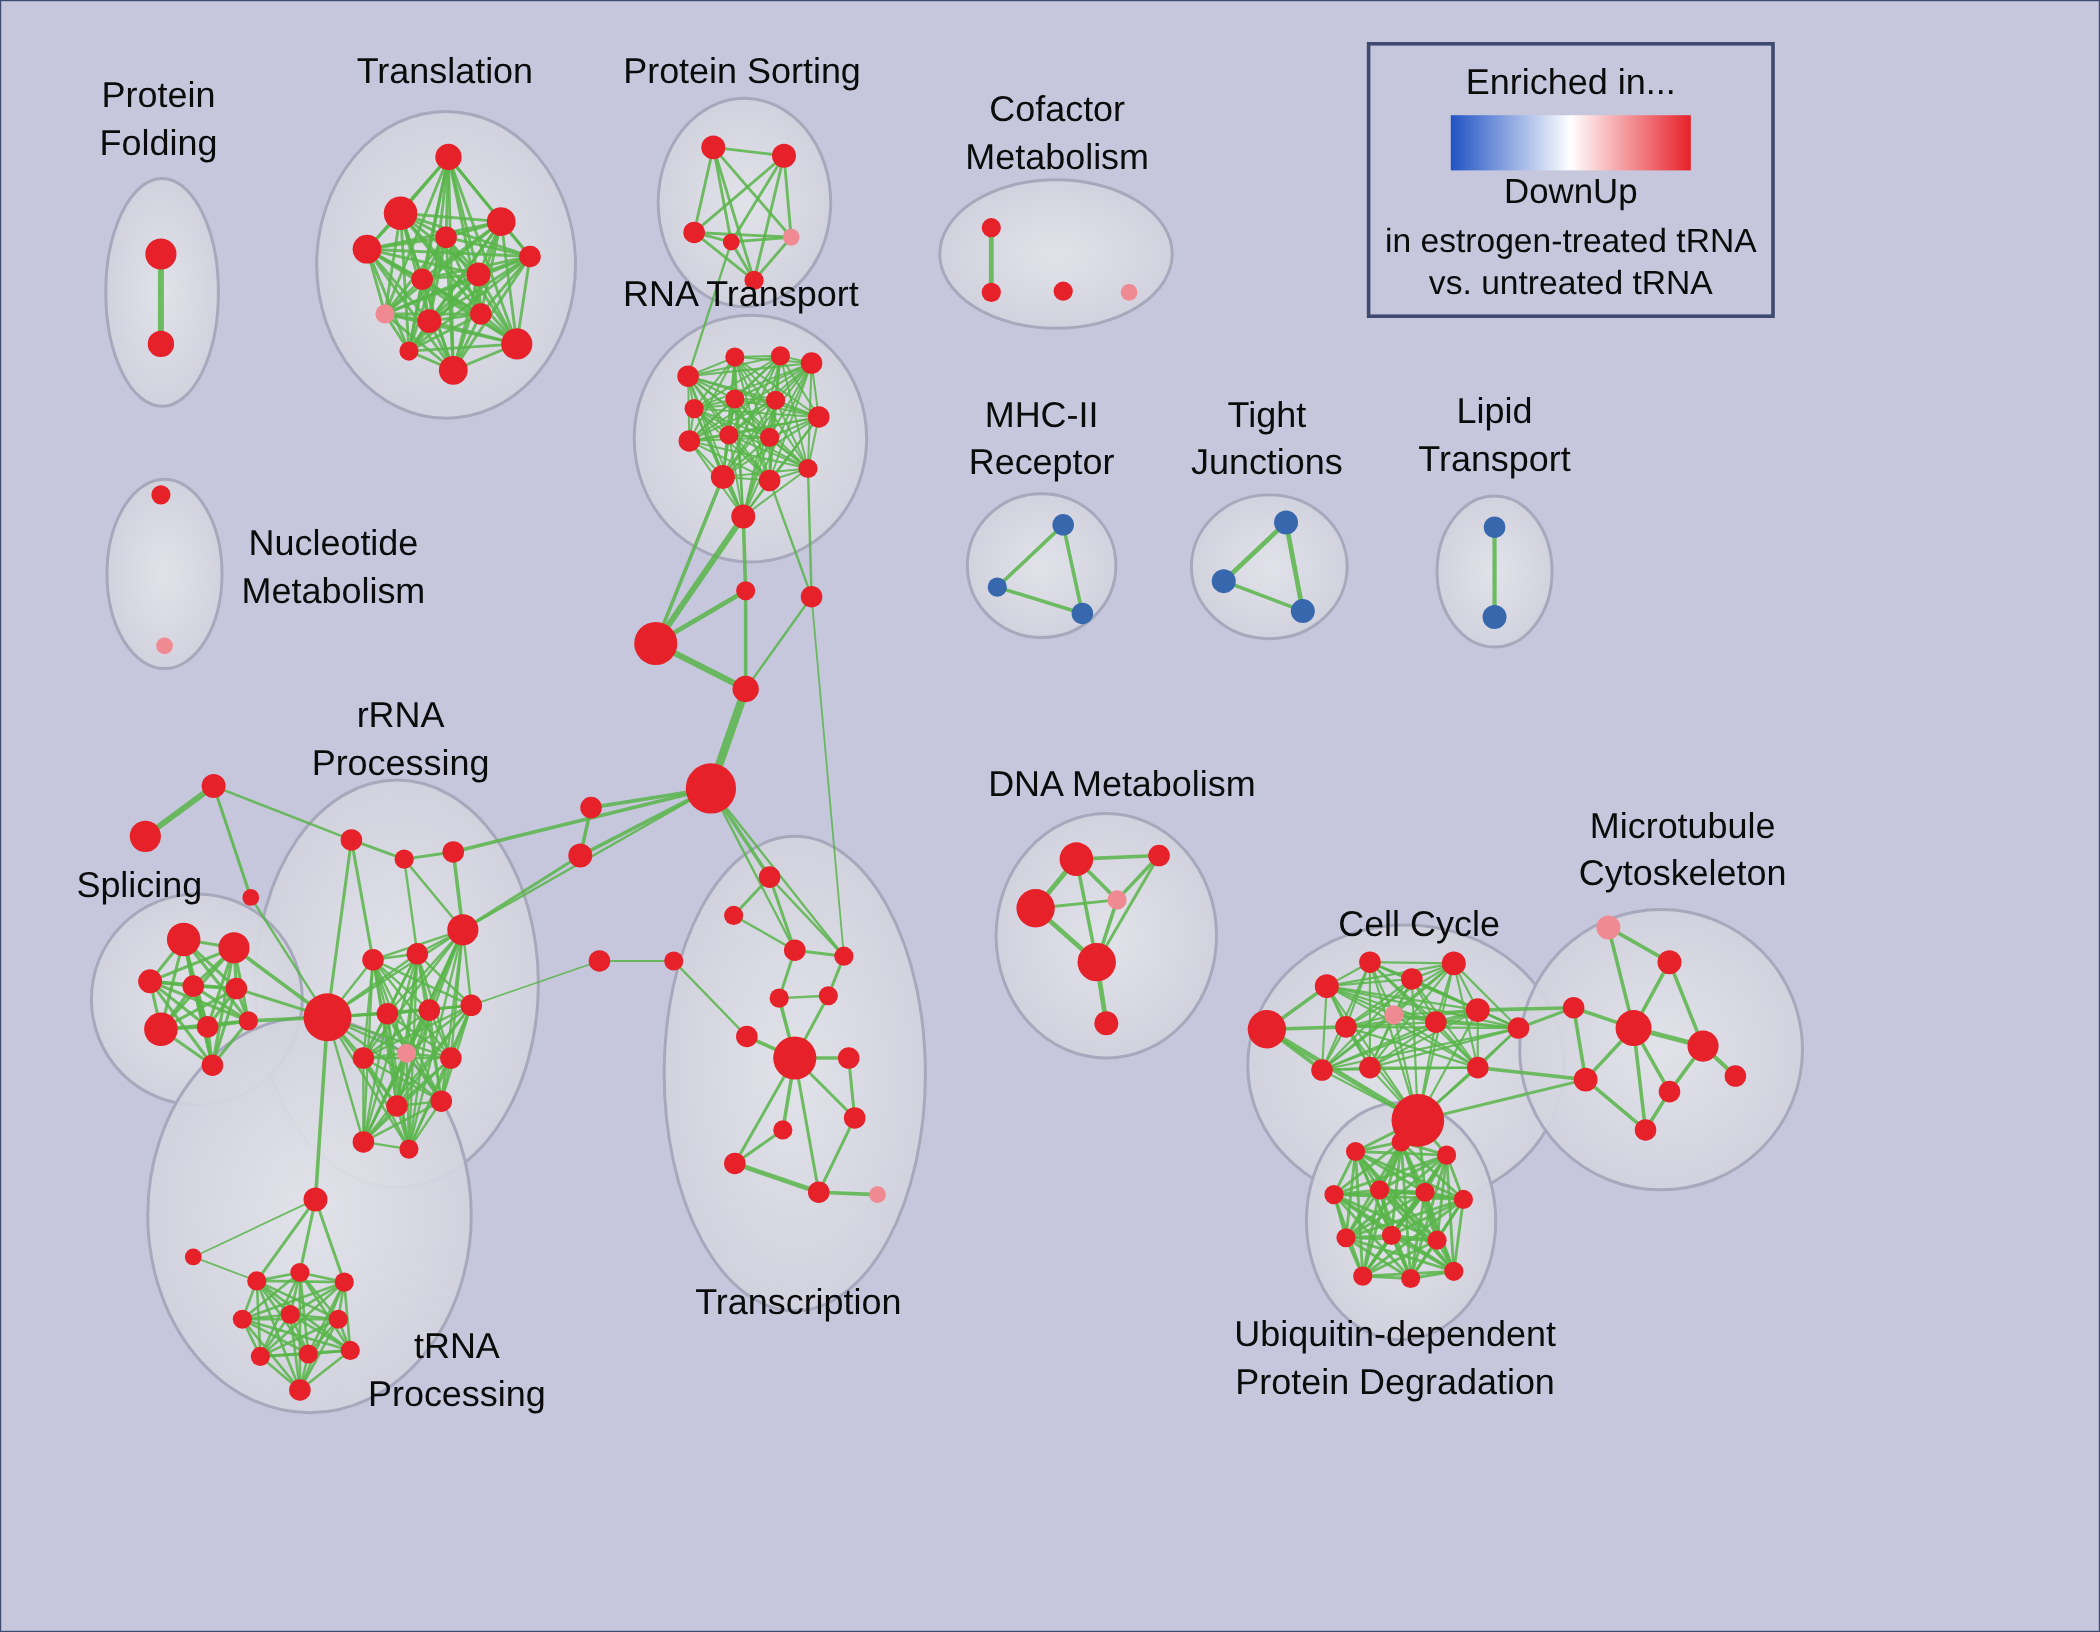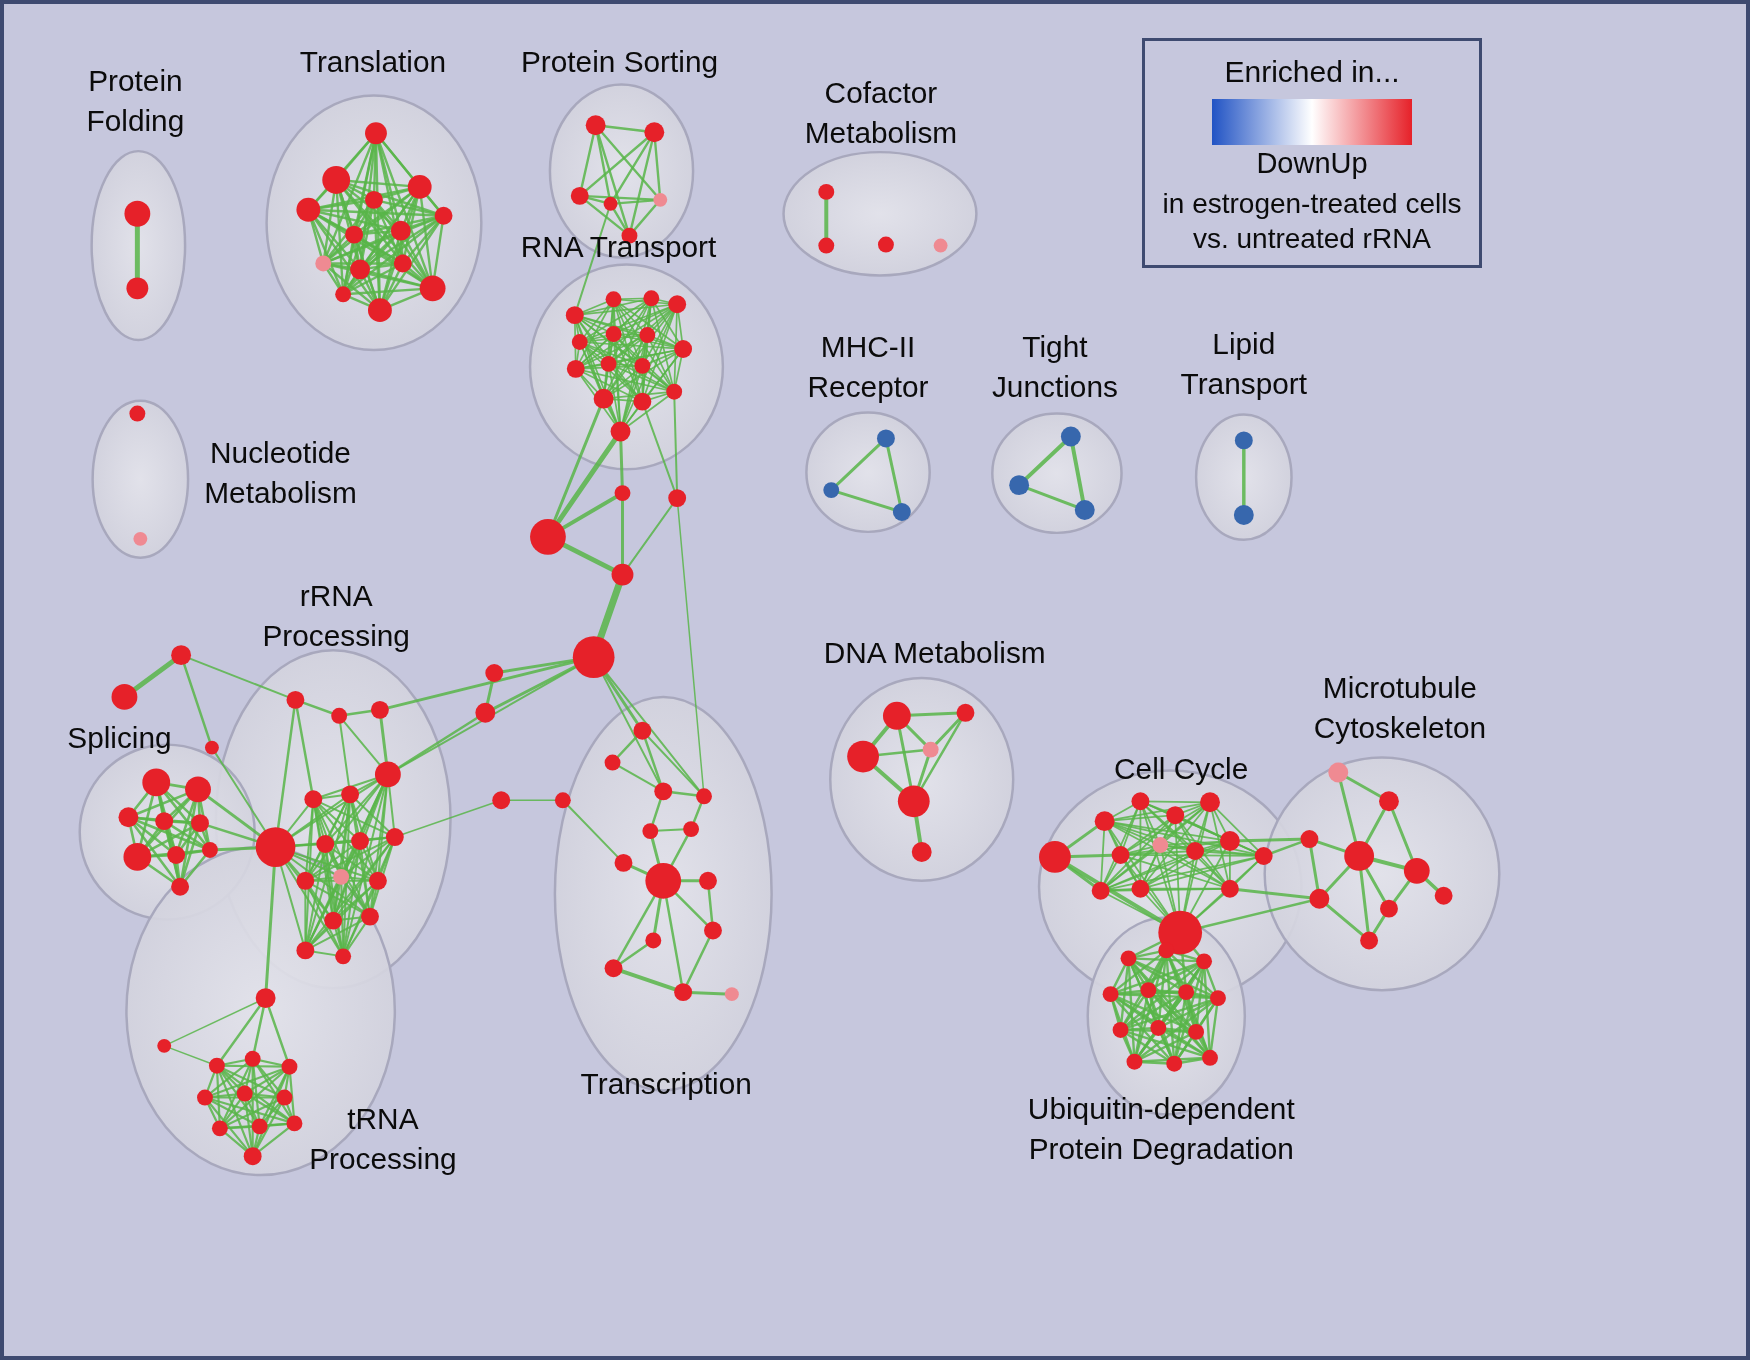--- a/index.html
+++ b/index.html
@@ -2,21 +2,21 @@
 <html><head>
 <meta charset="utf-8">
 <style>
   html, body { margin: 0; padding: 0; }
   body { font-family: "Liberation Sans", sans-serif; }
   #stage {
     position: relative;
     width: 1750px;
     height: 1360px;
     box-sizing: border-box;
-    border: 4px solid #0f766e;
+    border: 1px solid #0f766e;
     background: #c6c7dd;
     overflow: hidden;
   }
   #net { position: absolute; left: 0; top: 0; width: 100%; height: 100%; }
   #legend {
     position: absolute;
     left: 1138px;
     top: 34px;
     width: 340px;
     height: 230px;
@@ -892,16 +892,16 @@
       <text x="1163" y="1122" text-anchor="middle" font-size="30" fill="#0b0b0b" font-family="&quot;Liberation Sans&quot;, sans-serif"><tspan x="1163" dy="0">Ubiquitin-dependent</tspan><tspan x="1163" dy="40">Protein Degradation</tspan></text>
     </svg>
 
   <div id="legend" style="border-color: rgb(62, 74, 112);">
     <div class="legend-title">Enriched in...</div>
     <div class="legend-gradient" id="legend-gradient" style="background: linear-gradient(to right, rgb(33, 83, 196), rgb(255, 255, 255) 50%, rgb(230, 33, 41));"></div>
     <div class="legend-updown">
       <span>Down</span>
       <span>Up</span>
     </div>
-    <div class="legend-caption first">in estrogen-treated cells</div>
-    <div class="legend-caption">vs. untreated rRNA</div>
+    <div class="legend-caption first">in estrogen-treated tRNA</div>
+    <div class="legend-caption">vs. untreated tRNA</div>
   </div>
 </div>
 
 </body></html>

